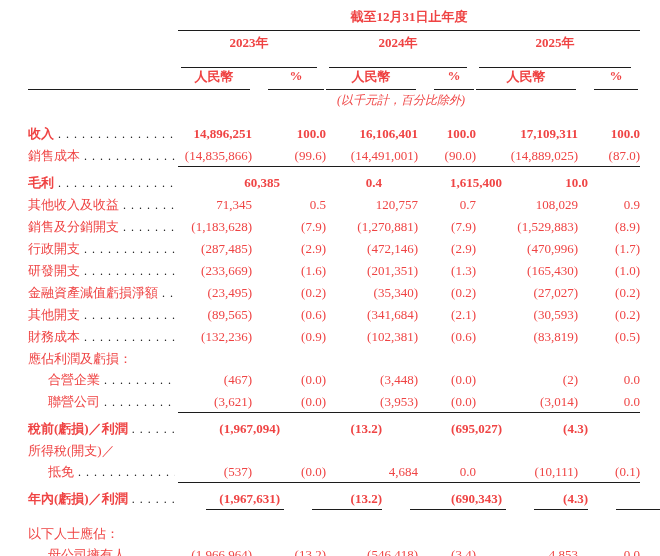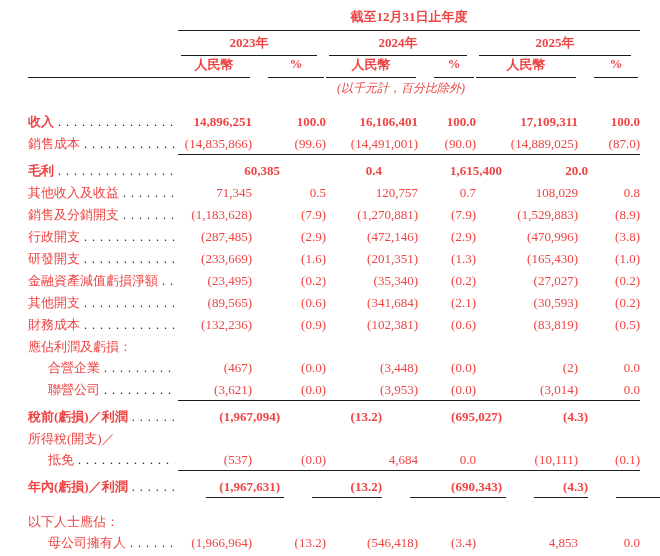--- a/index.html
+++ b/index.html
@@ -26,21 +26,21 @@
     font-size:13px;
     padding-bottom:4px;
     border-bottom:1.5px solid #1c1c1c;
   }
   .yr {
     text-align:center;
     font-weight:700;
     font-size:13px;
     border-bottom:1.5px solid #1c1c1c;
     margin:3px 9px 0 3px;
-    padding-bottom:3px;
+    padding-bottom:15px;
   }
   .yr-1 { grid-column:2 / 4; }
   .yr-2 { grid-column:4 / 6; }
   .yr-3 { grid-column:6 / 8; }
   .sub {
     text-align:center;
     font-weight:700;
     font-size:13px;
     border-bottom:1px solid #1c1c1c;
     margin-top:0;
@@ -139,35 +139,35 @@
         <div class="cell num pct rule">(87.0)</div>
       </div>
       <div class="row bold gap">
         <div class="cell label">
           <span>毛利</span>
           <span class="dots"></span>
         </div>
         <div class="cell num rmb">60,385</div>
         <div class="cell num pct">0.4</div>
         <div class="cell num rmb">1,615,400</div>
-        <div class="cell num pct">20.0</div>
+        <div class="cell num pct">10.0</div>
         <div class="cell num rmb">2,220,286</div>
         <div class="cell num pct">13.0</div>
       </div>
       <div class="row">
         <div class="cell label">
           <span>其他收入及收益</span>
           <span class="dots"></span>
         </div>
         <div class="cell num rmb">71,345</div>
         <div class="cell num pct">0.5</div>
         <div class="cell num rmb">120,757</div>
         <div class="cell num pct">0.7</div>
         <div class="cell num rmb">108,029</div>
-        <div class="cell num pct">0.8</div>
+        <div class="cell num pct">0.9</div>
       </div>
       <div class="row">
         <div class="cell label">
           <span>銷售及分銷開支</span>
           <span class="dots"></span>
         </div>
         <div class="cell num rmb">(1,183,628)</div>
         <div class="cell num pct">(7.9)</div>
         <div class="cell num rmb">(1,270,881)</div>
         <div class="cell num pct">(7.9)</div>
@@ -177,21 +177,21 @@
       <div class="row">
         <div class="cell label">
           <span>行政開支</span>
           <span class="dots"></span>
         </div>
         <div class="cell num rmb">(287,485)</div>
         <div class="cell num pct">(2.9)</div>
         <div class="cell num rmb">(472,146)</div>
         <div class="cell num pct">(2.9)</div>
         <div class="cell num rmb">(470,996)</div>
-        <div class="cell num pct">(3.8)</div>
+        <div class="cell num pct">(1.7)</div>
       </div>
       <div class="row">
         <div class="cell label">
           <span>研發開支</span>
           <span class="dots"></span>
         </div>
         <div class="cell num rmb">(233,669)</div>
         <div class="cell num pct">(1.6)</div>
         <div class="cell num rmb">(201,351)</div>
         <div class="cell num pct">(1.3)</div>

